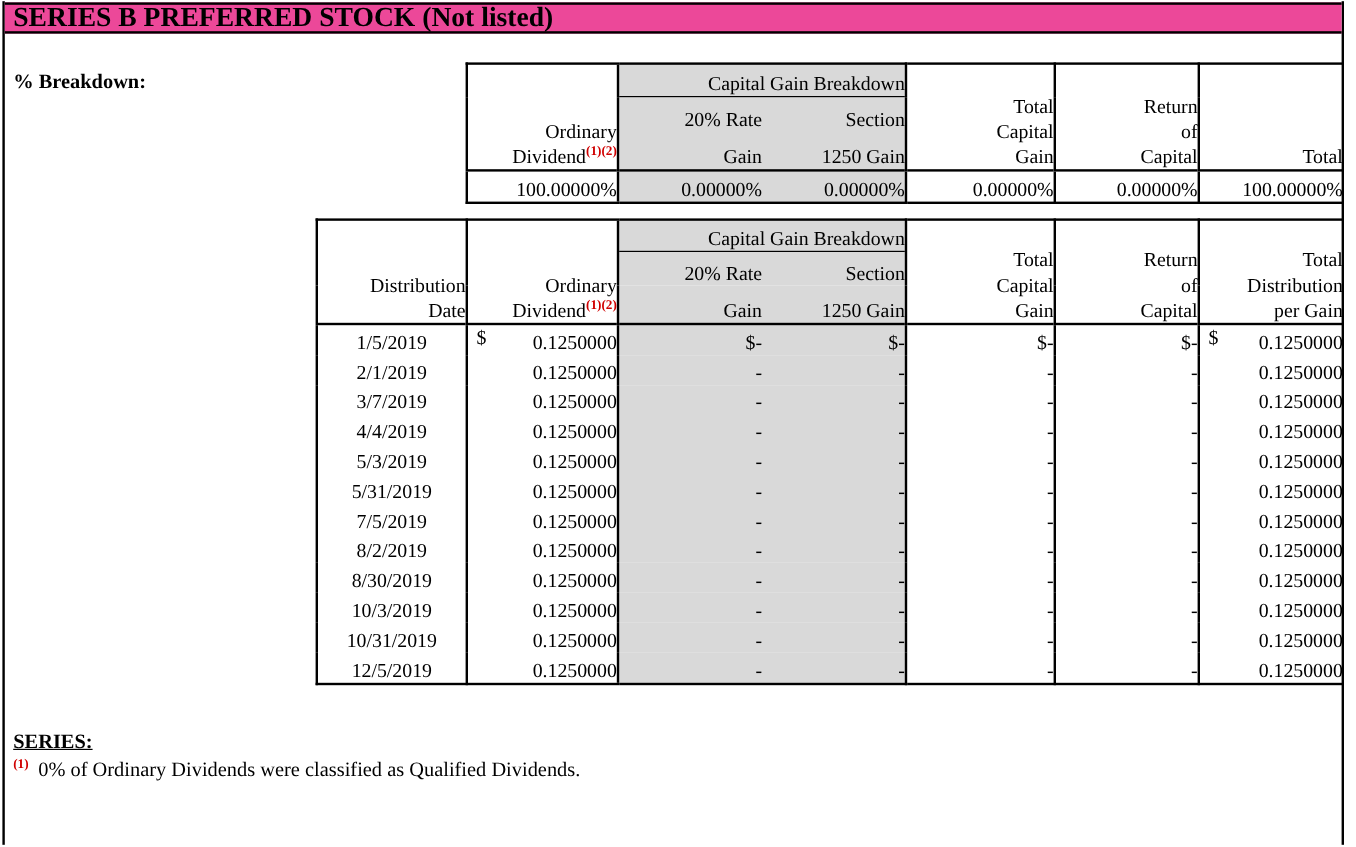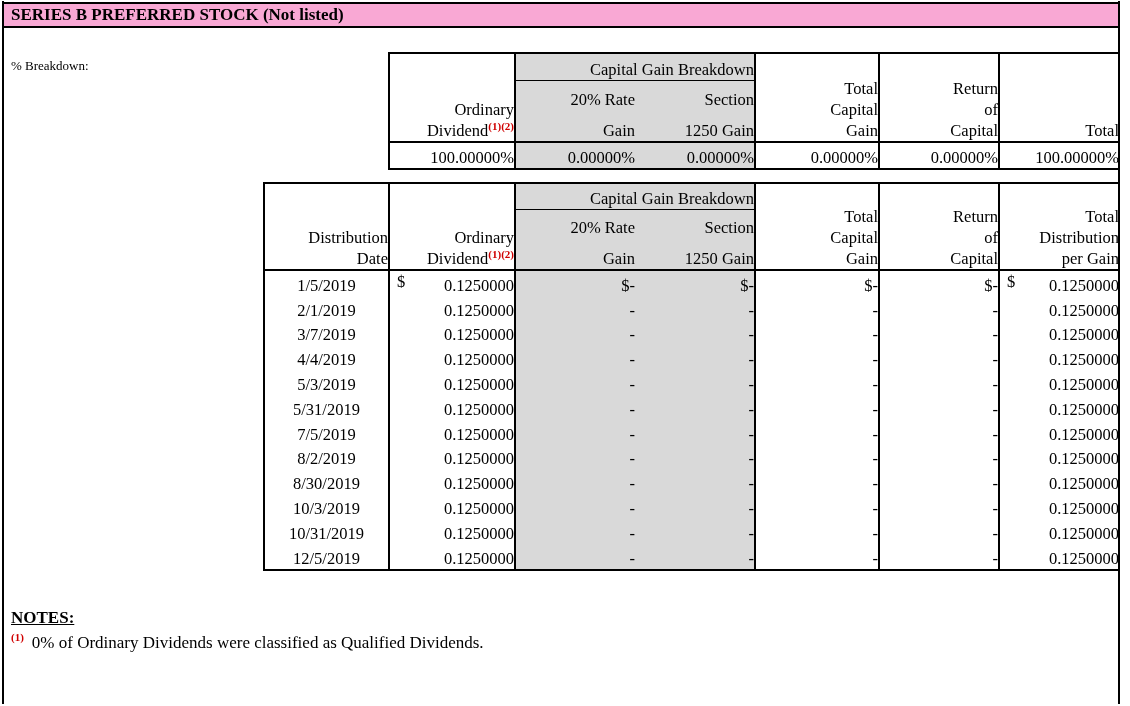--- a/index.html
+++ b/index.html
@@ -28,36 +28,36 @@
     box-sizing: border-box;
   }
 
   
   .title-bar {
     position: absolute;
     left: 0px;
     top: 1px;
     width: 1114px;
     height: 26px;
-    background: #f9a8d4;
+    background: #ec4899;
     border-top: 2px solid #000;
     border-bottom: 2px solid #000;
     box-sizing: border-box;
     font-weight: bold;
-    font-size: 17px;
+    font-size: 23px;
     line-height: 22px;
     padding-left: 7px;
     white-space: nowrap;
   }
 
   
   .row-label {
     position: absolute;
-    font-weight: normal;
-    font-size: 13px;
+    font-weight: bold;
+    font-size: 17px;
     white-space: nowrap;
   }
   #label-pct { left: 7px;  top: 57px; }
   #label-dollar { left: 7px; top: 185px; }
 
   
   table.fin {
     position: absolute;
     border-collapse: collapse;
     font-size: 16.5px;
@@ -357,18 +357,18 @@
           <td class="dash bl shaded bb"><span>-</span></td>
           <td class="dash br shaded bb"><span>-</span></td>
           <td class="dash-narrow br bb"><span>-</span></td>
           <td class="dash-narrow br bb"><span>-</span></td>
           <td class="money bb"><span>0.1250000</span></td>
         </tr>
       </tbody>
   </table>
 
   <div id="notes">
-    <span class="notes-title">NOTES:</span>
+    <span class="notes-title">SERIES:</span>
 
   <span class="note-line"><span class="note-mark">(1)</span><span class="note-text">0% of Ordinary Dividends were classified as Qualified Dividends.</span></span>
     </div>
 
 </div>
 
 </body></html>

